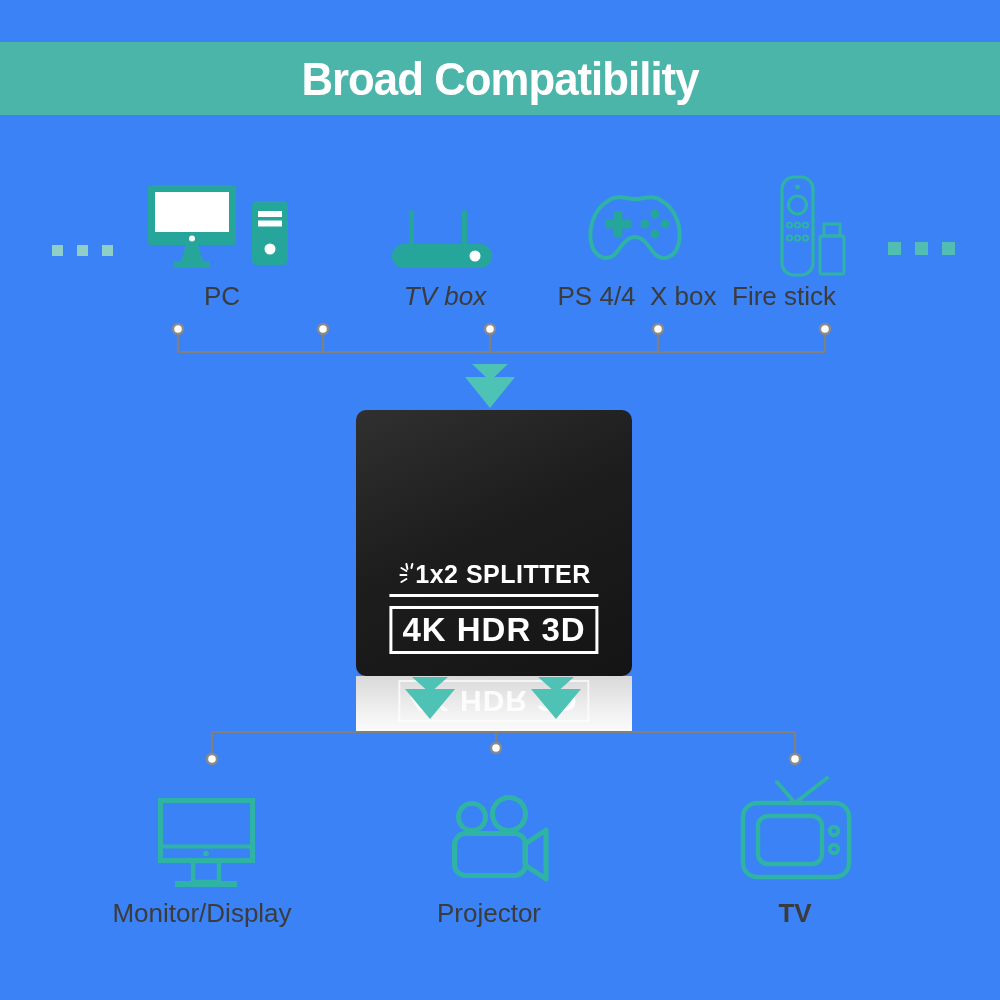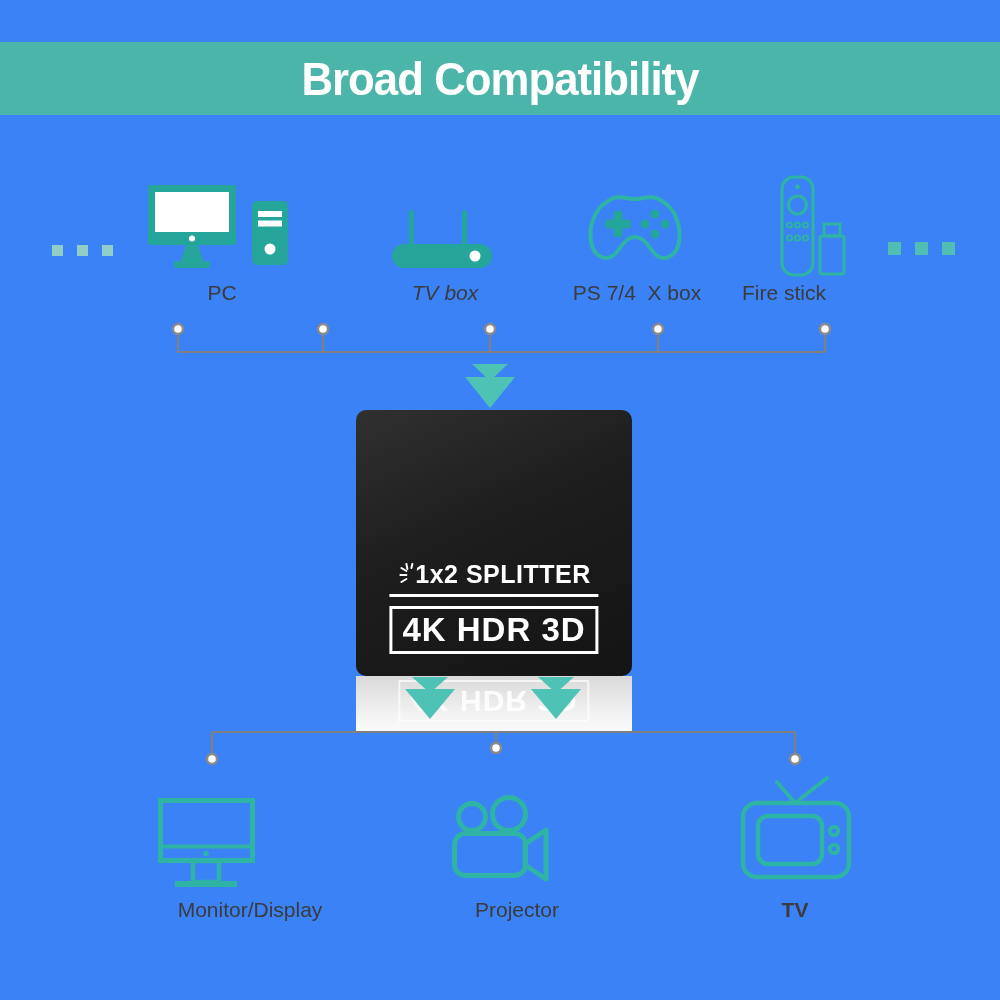--- a/index.html
+++ b/index.html
@@ -14,21 +14,21 @@
   }
   .banner-title{
     color:#ffffff;font-size:46px;font-weight:bold;letter-spacing:-1px;
     transform:scaleX(.95);
   }
   
   .abs{position:absolute;}
   
   .dev-label{
     position:absolute;transform:translateX(-50%);
-    font-size:21px;color:#3B3B3B;white-space:pre;
+    font-size:26px;color:#3B3B3B;white-space:pre;
   }
   
   .dots{position:absolute;display:flex;gap:14px;}
   .dots span{display:block;}
   .dots-left span{width:11px;height:11px;background:#8FCFC8;}
   .dots-right span{width:13px;height:13px;background:#52BDB2;}
   
   .product{
     position:absolute;left:356px;top:410px;width:276px;height:266px;
     background:linear-gradient(155deg,#303030 0%,#1d1d1d 45%,#141414 100%);
@@ -122,21 +122,21 @@
     <circle cx="25.5" cy="50" r="2.6" fill="none" stroke="#2EB3A4" stroke-width="2"></circle>
     <circle cx="9.5" cy="63" r="2.6" fill="none" stroke="#2EB3A4" stroke-width="2"></circle>
     <circle cx="17.5" cy="63" r="2.6" fill="none" stroke="#2EB3A4" stroke-width="2"></circle>
     <circle cx="25.5" cy="63" r="2.6" fill="none" stroke="#2EB3A4" stroke-width="2"></circle>
     <rect x="44" y="49" width="16" height="12" fill="none" stroke="#2EB3A4" stroke-width="3"></rect>
     <rect x="40" y="61" width="24" height="38" rx="2" fill="none" stroke="#2EB3A4" stroke-width="3"></rect>
   </svg>
 
   <div class="dev-label" style="left:222px;top:281px;">PC</div>
   <div class="dev-label" style="left:445px;top:281px;font-style:italic;">TV box</div>
-  <div class="dev-label" style="left:637px;top:281px;">PS 7/4  X box</div>
+  <div class="dev-label" style="left:637px;top:281px;">PS 4/4  X box</div>
   <div class="dev-label" style="left:784px;top:281px;">Fire stick</div>
 
   <svg class="abs" style="left:0;top:320px;" width="1000" height="45" viewBox="0 0 1000 45">
     <line x1="178" y1="32" x2="825" y2="32" stroke="#808080" stroke-width="2.2"></line>
     <line x1="178" y1="14" x2="178" y2="32" stroke="#808080" stroke-width="2.2"></line>
     <line x1="323" y1="14" x2="323" y2="32" stroke="#808080" stroke-width="2.2"></line>
     <line x1="490" y1="14" x2="490" y2="32" stroke="#808080" stroke-width="2.2"></line>
     <line x1="658" y1="14" x2="658" y2="32" stroke="#808080" stroke-width="2.2"></line>
     <line x1="825" y1="14" x2="825" y2="32" stroke="#808080" stroke-width="2.2"></line>
     <circle cx="178" cy="9" r="5" fill="#ffffff" stroke="#8A8A8A" stroke-width="2.4"></circle>
@@ -209,17 +209,17 @@
 
   <svg class="abs" style="left:740px;top:768px;" width="115" height="112" viewBox="0 0 115 112">
     <line x1="37" y1="14" x2="55" y2="35" stroke="#2EB3A4" stroke-width="4" stroke-linecap="round"></line>
     <line x1="87" y1="10" x2="55" y2="35" stroke="#2EB3A4" stroke-width="4" stroke-linecap="round"></line>
     <rect x="3" y="35" width="106" height="74" rx="14" fill="none" stroke="#2EB3A4" stroke-width="4.5"></rect>
     <rect x="18" y="48" width="64" height="48" rx="10" fill="none" stroke="#2EB3A4" stroke-width="4.5"></rect>
     <circle cx="94" cy="63" r="4.2" fill="none" stroke="#2EB3A4" stroke-width="4"></circle>
     <circle cx="94" cy="81" r="4.2" fill="none" stroke="#2EB3A4" stroke-width="4"></circle>
   </svg>
 
-  <div class="dev-label" style="left:202px;top:898px;margin-left:48px;">Monitor/Display</div>
-  <div class="dev-label" style="left:517px;top:898px;">Projector</div>
+  <div class="dev-label" style="left:202px;top:898px;">Monitor/Display</div>
+  <div class="dev-label" style="left:489px;top:898px;">Projector</div>
   <div class="dev-label" style="left:795px;top:898px;font-weight:bold;">TV</div>
 
 </div>
 
 </body></html>

